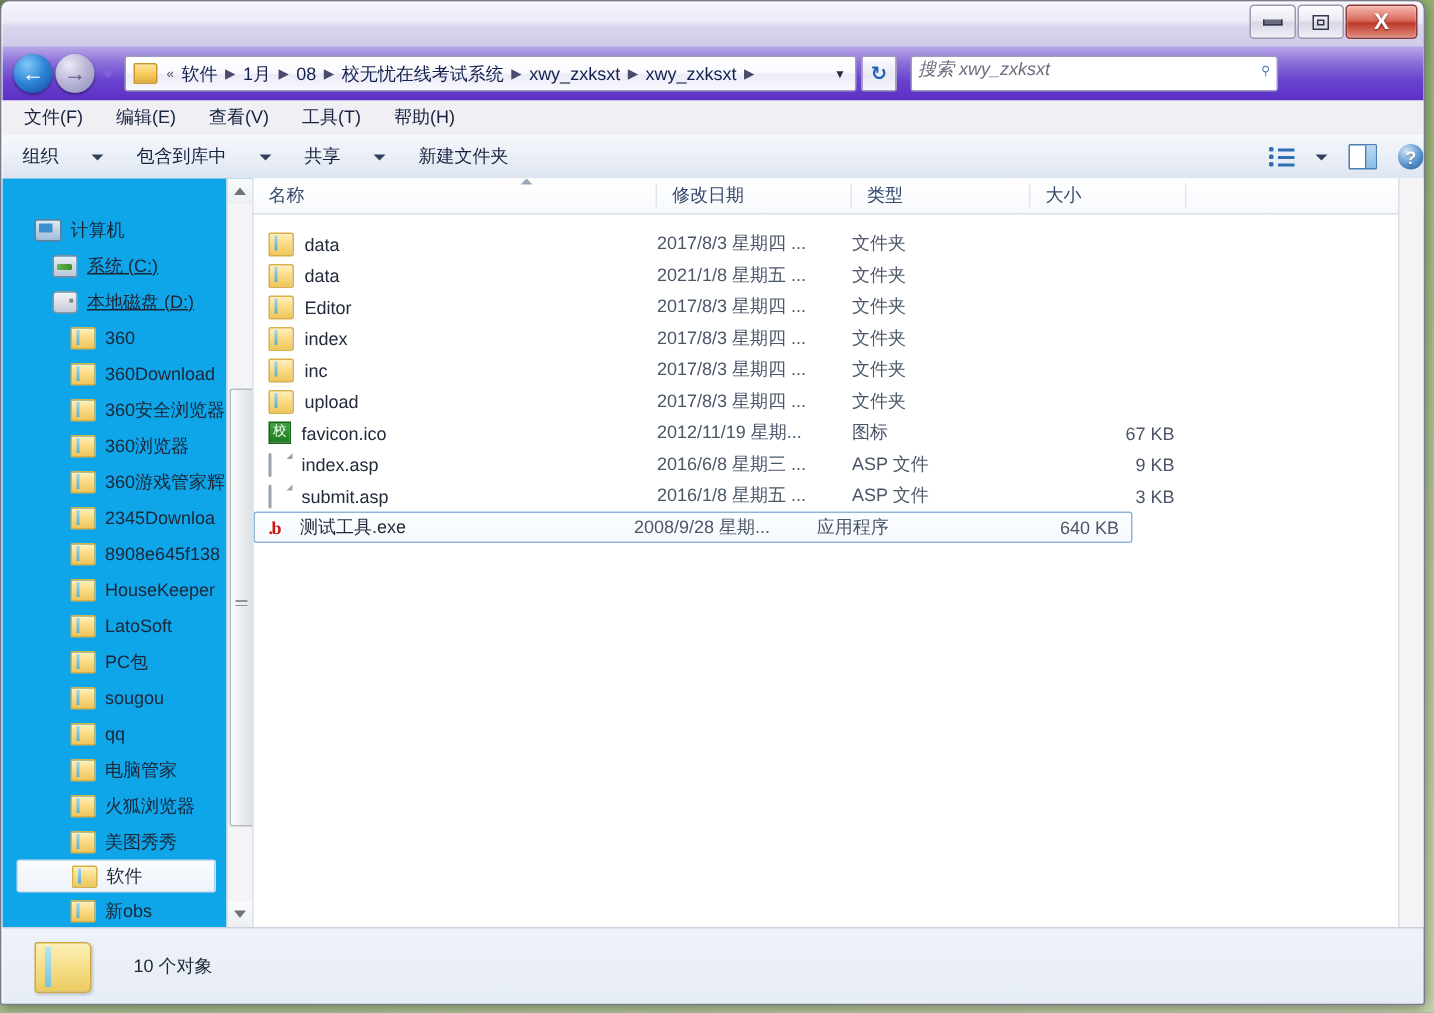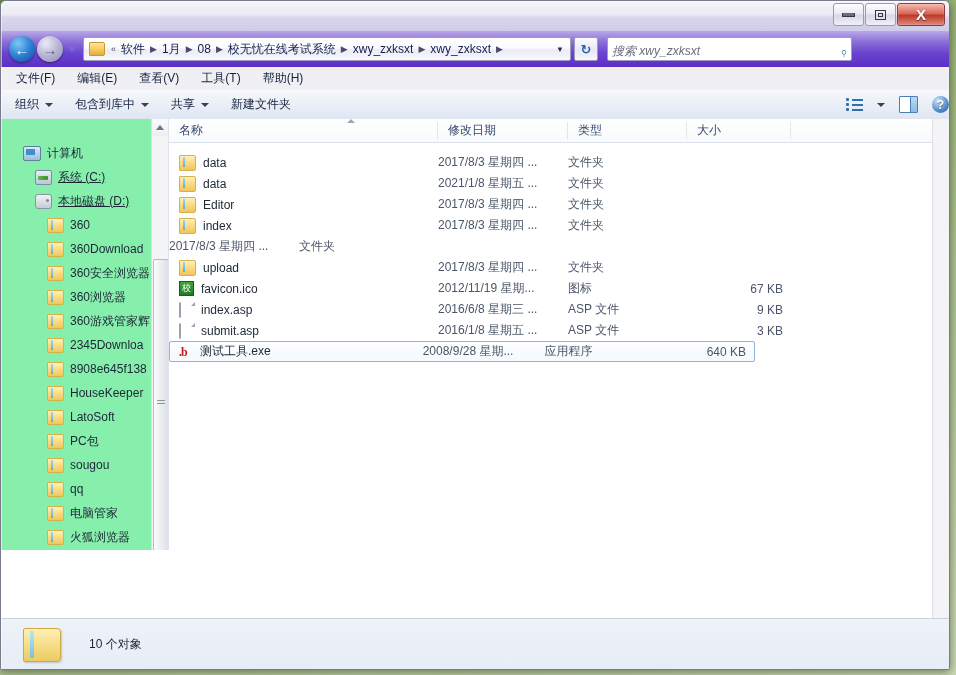--- a/index.html
+++ b/index.html
@@ -91,40 +91,40 @@
   .refresh{
     width:22px;height:22px;margin-left:3px;
     background:linear-gradient(180deg,#fbfbff 0%,#e9e8f5 55%,#f6f6fb 100%);
     border:1px solid #9f9abf;border-radius:2px;
     display:flex;align-items:center;justify-content:center;
     color:#1f62b8;font-size:13px;font-weight:bold;
   }
   .searchbox{
     margin-left:9px;height:22px;width:235px;
     background:#fff;border:1px solid #9f9abf;border-radius:2px;
-    display:flex;align-items:flex-end;padding:0 4px;
+    display:flex;align-items:flex-start;padding:0 4px;
   }
   .searchbox .ph{flex:1;color:#6c6c80;font-style:italic;font-size:12px;}
   .searchbox .mag{color:#2f6fb5;font-size:13px;transform:rotate(-45deg);}
 
   
   .menubar{
     position:absolute;left:0;top:66px;width:948px;height:23px;
     background:#f0f0f4;display:flex;align-items:center;padding-left:12px;
   }
   .menuitem{color:#16223f;font-size:12px;margin-right:16px;padding:2px 3px;}
 
   
   .toolbar{
     position:absolute;left:0;top:89px;width:948px;height:29px;
     background:linear-gradient(180deg,#f6f8fc 0%,#eaeff7 50%,#dfe6f1 100%);
     border-bottom:1px solid #c3cedd;
     display:flex;align-items:center;padding-left:14px;
   }
-  .tbitem{color:#16223f;font-size:12px;margin-right:22px;display:flex;align-items:center;gap:6px;}
+  .tbitem{color:#16223f;font-size:12px;margin-right:22px;display:flex;align-items:center;gap:22px;}
   .caret{
     width:0;height:0;border-left:4px solid transparent;border-right:4px solid transparent;
     border-top:4px solid #33415e;
   }
   .tbright{margin-left:auto;display:flex;align-items:center;gap:14px;padding-right:14px;}
   .ico-views{width:17px;height:14px;position:relative;}
   .ico-views i{position:absolute;display:block;background:#2f6fb5;}
   .ico-views i.d{width:3px;height:3px;left:0;border-radius:1px;}
   .ico-views i.l{height:2px;left:6px;width:11px;}
   .ico-pane{
@@ -139,21 +139,21 @@
     text-shadow:0 1px 1px rgba(0,0,0,.4);
   }
 
   
   .content{
     position:absolute;left:0;top:118px;width:948px;height:499px;
     background:#fff;display:flex;
   }
   
   .navpane{
-    width:167px;height:431px;background:#86efac;position:relative;overflow:hidden;
+    width:167px;height:499px;background:#0ea5e9;position:relative;overflow:hidden;
     border-right:1px solid #dfe4ec;
   }
   .navlist{padding-top:22px;}
   .navrow{
     height:24px;display:flex;align-items:center;padding-left:22px;
     font-size:12px;color:#1d2636;white-space:nowrap;
   }
   .navrow.lvl1{padding-left:34px;text-decoration:underline;}
   .navrow.lvl2{padding-left:46px;}
   .navrow.sel{
@@ -539,20 +539,24 @@
           <span class="c-name">
             <span class="ic fi-folder"></span>
             <span>index</span>
           </span>
           <span class="c-date">2017/8/3 星期四 ...</span>
           <span class="c-type">文件夹</span>
           <span class="c-size"></span>
         </div>
 
         <div class="frow">
+          <span class="c-name">
+            <span class="ic fi-folder"></span>
+            <span>inc</span>
+          </span>
           <span class="c-date">2017/8/3 星期四 ...</span>
           <span class="c-type">文件夹</span>
           <span class="c-size"></span>
         </div>
 
         <div class="frow">
           <span class="c-name">
             <span class="ic fi-folder"></span>
             <span>upload</span>
           </span>

